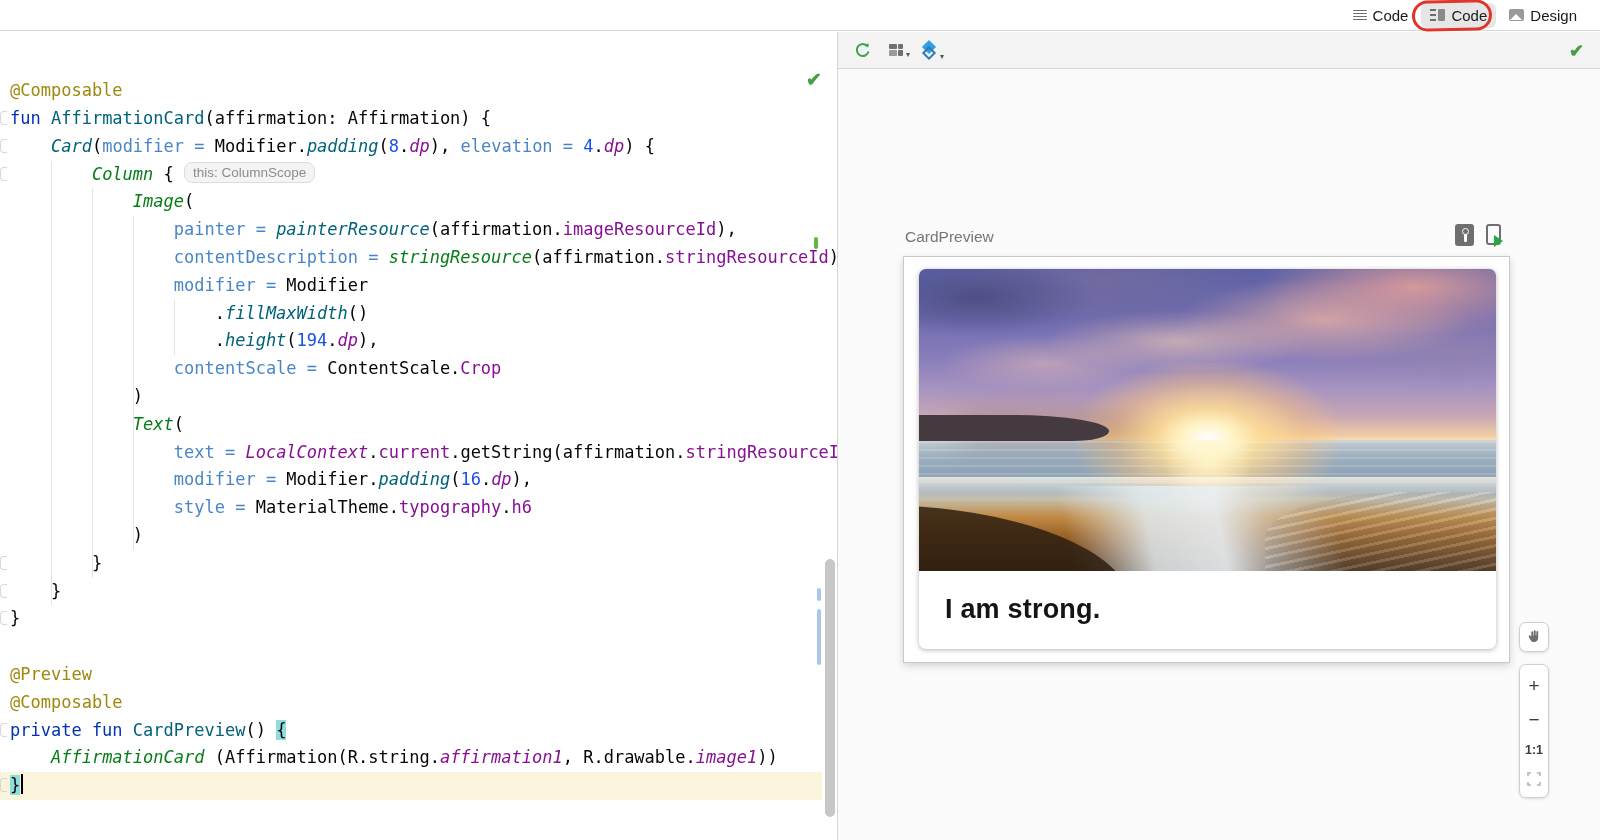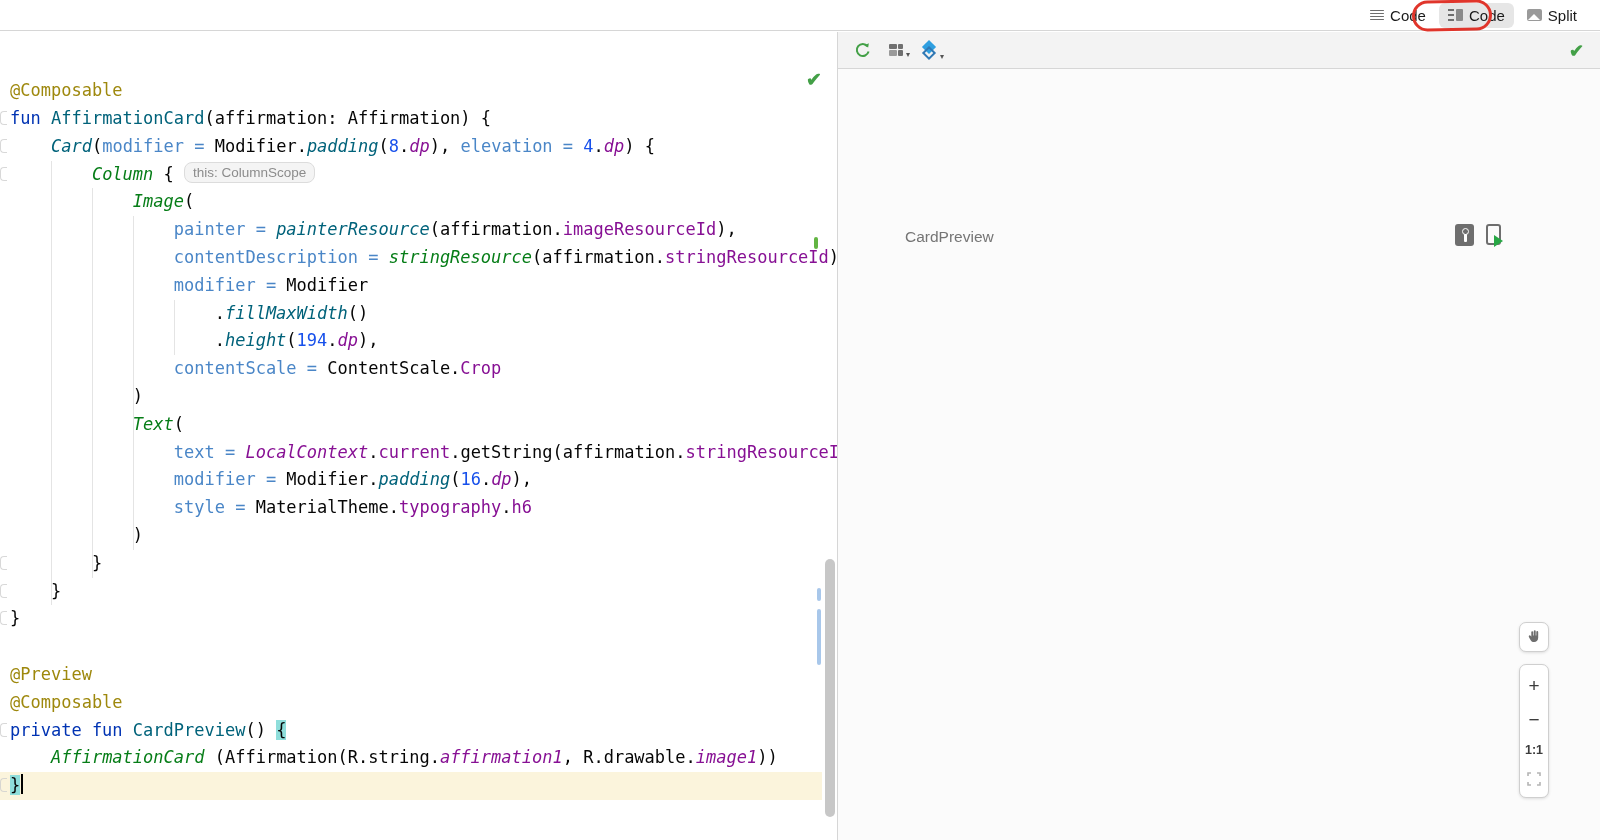--- a/index.html
+++ b/index.html
@@ -144,21 +144,21 @@
           <i></i>
           <i></i>
           <i></i>
         </span>
         <span class="r"></span>
     </span>
     <span>Code</span>
   </div>
   <div class="view-tab">
     <span class="design-glyph"></span>
-    <span>Split</span>
+    <span>Design</span>
   </div>
 </div>
 <div id="red-annotation"></div>
 
 <div id="editor">
   <div id="code-area"><div class="indent-guide" style="left: 50.96px; top: 128.6px; height: 444.8px;"></div><div class="indent-guide" style="left: 91.92px; top: 156.4px; height: 389.2px;"></div><div class="indent-guide" style="left: 132.88px; top: 184.2px; height: 333.6px;"></div><div class="indent-guide" style="left: 173.84px; top: 267.6px; height: 55.6px;"></div><div class="cur-line-bg" style="top: 740.2px; background: rgb(251, 244, 220);"></div><div class="fold-mark" style="top: 79px;"></div><div class="fold-mark" style="top: 106.8px;"></div><div class="fold-mark" style="top: 134.6px;"></div><div class="fold-mark" style="top: 523.8px;"></div><div class="fold-mark" style="top: 551.6px;"></div><div class="fold-mark" style="top: 579.4px;"></div><div class="fold-mark" style="top: 690.6px;"></div><div class="fold-mark" style="top: 746.2px;"></div><div class="code-line" style="top: 45.2px;"><span style="color: rgb(158, 136, 13);">@Composable</span></div><div class="code-line" style="top: 73px;"><span style="color: rgb(0, 51, 179);">fun </span><span style="color: rgb(0, 98, 122);">AffirmationCard</span><span style="color: rgb(6, 6, 6);">(affirmation: Affirmation) {</span></div><div class="code-line" style="top: 100.8px;"><span style="color: rgb(6, 6, 6);">    </span><span style="color: rgb(0, 98, 122); font-style: italic;">Card</span><span style="color: rgb(6, 6, 6);">(</span><span style="color: rgb(74, 134, 199);">modifier = </span><span style="color: rgb(6, 6, 6);">Modifier.</span><span style="color: rgb(0, 98, 122); font-style: italic;">padding</span><span style="color: rgb(6, 6, 6);">(</span><span style="color: rgb(23, 80, 235);">8</span><span style="color: rgb(6, 6, 6);">.</span><span style="color: rgb(135, 16, 148); font-style: italic;">dp</span><span style="color: rgb(6, 6, 6);">), </span><span style="color: rgb(74, 134, 199);">elevation = </span><span style="color: rgb(23, 80, 235);">4</span><span style="color: rgb(6, 6, 6);">.</span><span style="color: rgb(135, 16, 148); font-style: italic;">dp</span><span style="color: rgb(6, 6, 6);">) {</span></div><div class="code-line" style="top: 128.6px;"><span style="color: rgb(6, 6, 6);">        </span><span style="color: rgb(6, 125, 23); font-style: italic;">Column</span><span style="color: rgb(6, 6, 6);"> { </span><span class="inlay-chip" style="color: rgb(140, 140, 140);">this: ColumnScope</span></div><div class="code-line" style="top: 156.4px;"><span style="color: rgb(6, 6, 6);">            </span><span style="color: rgb(6, 125, 23); font-style: italic;">Image</span><span style="color: rgb(6, 6, 6);">(</span></div><div class="code-line" style="top: 184.2px;"><span style="color: rgb(6, 6, 6);">                </span><span style="color: rgb(74, 134, 199);">painter = </span><span style="color: rgb(0, 98, 122); font-style: italic;">painterResource</span><span style="color: rgb(6, 6, 6);">(affirmation.</span><span style="color: rgb(135, 16, 148);">imageResourceId</span><span style="color: rgb(6, 6, 6);">),</span></div><div class="code-line" style="top: 212px;"><span style="color: rgb(6, 6, 6);">                </span><span style="color: rgb(74, 134, 199);">contentDescription = </span><span style="color: rgb(6, 125, 23); font-style: italic;">stringResource</span><span style="color: rgb(6, 6, 6);">(affirmation.</span><span style="color: rgb(135, 16, 148);">stringResourceId</span><span style="color: rgb(6, 6, 6);">),</span></div><div class="code-line" style="top: 239.8px;"><span style="color: rgb(6, 6, 6);">                </span><span style="color: rgb(74, 134, 199);">modifier = </span><span style="color: rgb(6, 6, 6);">Modifier</span></div><div class="code-line" style="top: 267.6px;"><span style="color: rgb(6, 6, 6);">                    .</span><span style="color: rgb(0, 98, 122); font-style: italic;">fillMaxWidth</span><span style="color: rgb(6, 6, 6);">()</span></div><div class="code-line" style="top: 295.4px;"><span style="color: rgb(6, 6, 6);">                    .</span><span style="color: rgb(0, 98, 122); font-style: italic;">height</span><span style="color: rgb(6, 6, 6);">(</span><span style="color: rgb(23, 80, 235);">194</span><span style="color: rgb(6, 6, 6);">.</span><span style="color: rgb(135, 16, 148); font-style: italic;">dp</span><span style="color: rgb(6, 6, 6);">),</span></div><div class="code-line" style="top: 323.2px;"><span style="color: rgb(6, 6, 6);">                </span><span style="color: rgb(74, 134, 199);">contentScale = </span><span style="color: rgb(6, 6, 6);">ContentScale.</span><span style="color: rgb(135, 16, 148);">Crop</span></div><div class="code-line" style="top: 351px;"><span style="color: rgb(6, 6, 6);">            )</span></div><div class="code-line" style="top: 378.8px;"><span style="color: rgb(6, 6, 6);">            </span><span style="color: rgb(6, 125, 23); font-style: italic;">Text</span><span style="color: rgb(6, 6, 6);">(</span></div><div class="code-line" style="top: 406.6px;"><span style="color: rgb(6, 6, 6);">                </span><span style="color: rgb(74, 134, 199);">text = </span><span style="color: rgb(135, 16, 148); font-style: italic;">LocalContext</span><span style="color: rgb(6, 6, 6);">.</span><span style="color: rgb(135, 16, 148);">current</span><span style="color: rgb(6, 6, 6);">.getString(affirmation.</span><span style="color: rgb(135, 16, 148);">stringResourceId</span></div><div class="code-line" style="top: 434.4px;"><span style="color: rgb(6, 6, 6);">                </span><span style="color: rgb(74, 134, 199);">modifier = </span><span style="color: rgb(6, 6, 6);">Modifier.</span><span style="color: rgb(0, 98, 122); font-style: italic;">padding</span><span style="color: rgb(6, 6, 6);">(</span><span style="color: rgb(23, 80, 235);">16</span><span style="color: rgb(6, 6, 6);">.</span><span style="color: rgb(135, 16, 148); font-style: italic;">dp</span><span style="color: rgb(6, 6, 6);">),</span></div><div class="code-line" style="top: 462.2px;"><span style="color: rgb(6, 6, 6);">                </span><span style="color: rgb(74, 134, 199);">style = </span><span style="color: rgb(6, 6, 6);">MaterialTheme.</span><span style="color: rgb(135, 16, 148);">typography</span><span style="color: rgb(6, 6, 6);">.</span><span style="color: rgb(135, 16, 148);">h6</span></div><div class="code-line" style="top: 490px;"><span style="color: rgb(6, 6, 6);">            )</span></div><div class="code-line" style="top: 517.8px;"><span style="color: rgb(6, 6, 6);">        }</span></div><div class="code-line" style="top: 545.6px;"><span style="color: rgb(6, 6, 6);">    }</span></div><div class="code-line" style="top: 573.4px;"><span style="color: rgb(6, 6, 6);">}</span></div><div class="code-line" style="top: 601.2px;"></div><div class="code-line" style="top: 629px;"><span style="color: rgb(158, 136, 13);">@Preview</span></div><div class="code-line" style="top: 656.8px;"><span style="color: rgb(158, 136, 13);">@Composable</span></div><div class="code-line" style="top: 684.6px;"><span style="color: rgb(0, 51, 179);">private fun </span><span style="color: rgb(0, 98, 122);">CardPreview</span><span style="color: rgb(6, 6, 6);">() </span><span style="color: rgb(6, 6, 6); background: rgb(143, 222, 219);">{</span></div><div class="code-line" style="top: 712.4px;"><span style="color: rgb(6, 6, 6);">    </span><span style="color: rgb(6, 125, 23); font-style: italic;">AffirmationCard</span><span style="color: rgb(6, 6, 6);"> (Affirmation(R.string.</span><span style="color: rgb(135, 16, 148); font-style: italic;">affirmation1</span><span style="color: rgb(6, 6, 6);">, R.drawable.</span><span style="color: rgb(135, 16, 148); font-style: italic;">image1</span><span style="color: rgb(6, 6, 6);">))</span></div><div class="code-line" style="top: 740.2px;"><span style="color: rgb(6, 6, 6); background: rgb(143, 222, 219);">}</span><span class="caret"></span></div></div>
   <span id="ed-check" class="chk">✔</span>
   <div id="vcs-tick"></div>
   <div class="stripe-blue1"></div>
   <div class="stripe-blue2"></div>
@@ -190,20 +190,36 @@
         </span>
       <span class="dd-caret">▾</span>
     </span>
     <span id="ptoolbar-check" class="chk">✔</span>
   </div>
 
   <div id="preview-label">CardPreview</div>
   <div id="interactive-btn"></div>
   <div id="device-btn"></div>
 
+  <div id="device-frame">
+    <div id="aff-card">
+      <div id="beach">
+        <div class="clouds"></div>
+        <div class="sun"></div>
+        <div class="headland"></div>
+        <div class="sea-streaks"></div>
+        <div class="reflection"></div>
+        <div class="foam-edge"></div>
+        <div class="wet-stream"></div>
+        <div class="dark-corner"></div>
+        <div class="ripples"></div>
+      </div>
+      <div id="card-title">I am strong.</div>
+    </div>
+  </div>
 
   <div id="pan-btn">
     <svg width="16" height="16" viewBox="0 0 16 16">
       <path fill="#6e6e6e" d="M5.3 7.2V3.1a.95.95 0 011.9 0v3.4h.6V2.2a.95.95 0 011.9 0v4.3h.6V3a.95.95 0 011.9 0v5.5c0 2.8-1.6 4.6-4.1 4.6-2 0-3-.9-4-2.9l-1.2-2.3c-.3-.6-.1-1.2.4-1.5.5-.2 1.1 0 1.5.5l.5.8z"></path>
     </svg>
   </div>
   <div id="zoom-pill">
     <span class="zc">+</span>
     <span class="zc">−</span>
     <span class="zc small">1:1</span>

